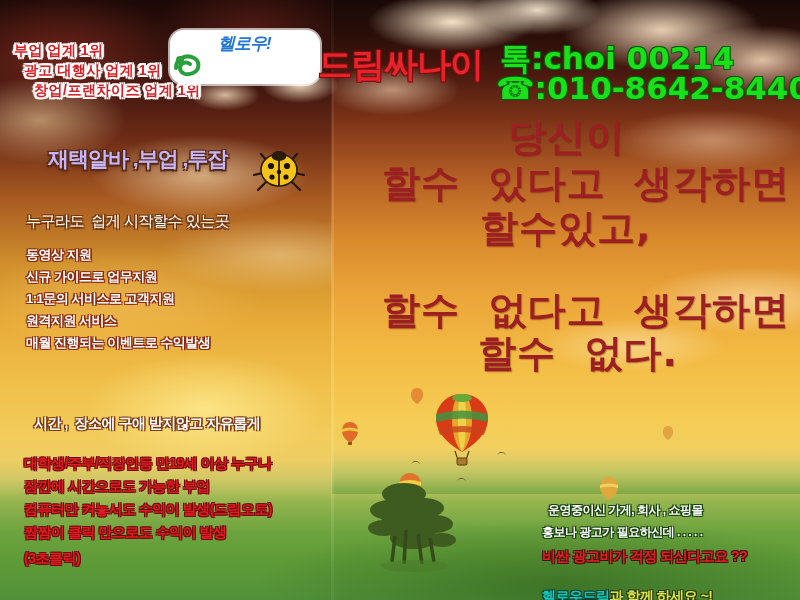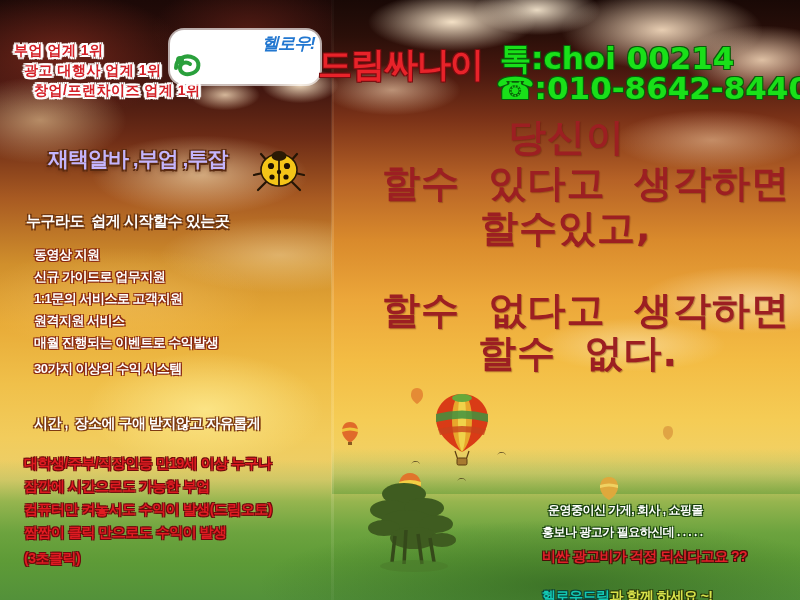--- a/index.html
+++ b/index.html
@@ -153,21 +153,21 @@
   .logo {
     position: absolute; left: 170px; top: 30px;
     width: 150px; height: 54px;
     background: #fff;
     border-radius: 14px;
     box-shadow: 0 0 0 2px rgba(255,255,255,.65);
   }
   .logo-kr {
     position: absolute; left: 48px; top: 2px;
     color: #2277d0; font-size: 17px; font-weight: bold;
-    font-style: italic; letter-spacing: -1px; margin-left: 44px;
+    font-style: italic; letter-spacing: -1px;
   }
   .logo-dream {
     position: absolute; left: 36px; top: 20px;
     color: #1d63c4; font-size: 27px; font-weight: bold;
     font-style: italic; letter-spacing: -1px;
     font-family: "Liberation Serif", "DejaVu Serif", serif;
   }
   .logo-leaf { position: absolute; left: 2px; top: 20px; width: 34px; height: 30px; }
 
   
@@ -185,27 +185,26 @@
     text-shadow: -1px -1px 0 #0a5c0a, 1px -1px 0 #0a5c0a, -1px 1px 0 #0a5c0a, 1px 1px 0 #0a5c0a;
     font-family: "DejaVu Sans", sans-serif;
   }
 
   
   .head-white {
     color: #c4b5fd; font-size: 21px; font-weight: bold; letter-spacing: -1px;
     text-shadow: -1.5px -1.5px 0 #5a2a10, 1.5px -1.5px 0 #5a2a10, -1.5px 1.5px 0 #5a2a10, 1.5px 1.5px 0 #5a2a10, 0 3px 4px rgba(60,20,0,.5);
   }
   .head-white2 {
-    color: #ffffff; font-size: 15px; font-weight: bold; letter-spacing: -.5px;
+    color: #ffffff; font-size: 15px; font-weight: normal; letter-spacing: -.5px;
     text-shadow: -1.5px -1.5px 0 #6b3410, 1.5px -1.5px 0 #6b3410, -1.5px 1.5px 0 #6b3410, 1.5px 1.5px 0 #6b3410;
   }
   .bullet-line {
     color: #ffffff; font-size: 13px; font-weight: bold; letter-spacing: -.5px;
     text-shadow: -1.3px -1.3px 0 #8a2a12, 1.3px -1.3px 0 #8a2a12, -1.3px 1.3px 0 #8a2a12, 1.3px 1.3px 0 #8a2a12;
-    margin-left: 8px;
   }
   .free-line {
     color: #ffffff; font-size: 14px; font-weight: bold; letter-spacing: -.5px;
     text-shadow: -1.4px -1.4px 0 #7d3a12, 1.4px -1.4px 0 #7d3a12, -1.4px 1.4px 0 #7d3a12, 1.4px 1.4px 0 #7d3a12;
   }
   .red-line {
     color: #e01b22; font-size: 14px; font-weight: bold; letter-spacing: -.5px;
     text-shadow: -1px -1px 0 #6d0a0c, 1px -1px 0 #6d0a0c, -1px 1px 0 #6d0a0c, 1px 1px 0 #6d0a0c;
   }
 
@@ -343,21 +342,20 @@
   <div class="txt contact" style="left:496px; top:70px;">☎:010-8642-8440</div>
 
   <div class="txt head-white" style="left:48px; top:145px;">재택알바 ,부업 ,투잡</div>
   <div class="txt head-white2" style="left:26px; top:212px;">누구라도  쉽게 시작할수 있는곳</div>
 
   <div class="txt bullet-line" style="left:26px; top:246px;">동영상 지원</div>
   <div class="txt bullet-line" style="left:26px; top:268px;">신규 가이드로 업무지원</div>
   <div class="txt bullet-line" style="left:26px; top:290px;">1:1문의 서비스로 고객지원</div>
   <div class="txt bullet-line" style="left:26px; top:312px;">원격지원 서비스</div>
   <div class="txt bullet-line" style="left:26px; top:334px;">매월 진행되는 이벤트로 수익발생</div>
-  <div class="txt bullet-line" style="left:26px; top:360px;">30가지 이상의 수익 시스템</div>
 
   <div class="txt free-line" style="left:34px; top:415px;">시간 ,  장소에 구애 받지않고 자유롭게</div>
 
   <div class="txt red-line" style="left:24px; top:455px;">대학생/주부/직장인등 만19세 이상 누구나</div>
   <div class="txt red-line" style="left:24px; top:478px;">잠깐에 시간으로도 가능한 부업</div>
   <div class="txt red-line" style="left:24px; top:501px;">컴퓨터만 켜놓서도 수익이 발생(드림오토)</div>
   <div class="txt red-line" style="left:24px; top:524px;">짬짬이 클릭 만으로도 수익이 발생</div>
   <div class="txt red-line" style="left:24px; top:550px;text-align:right;">(3초클릭)</div>
 
   <div class="txt quote" style="left:508px; top:112px;">당신이</div>

